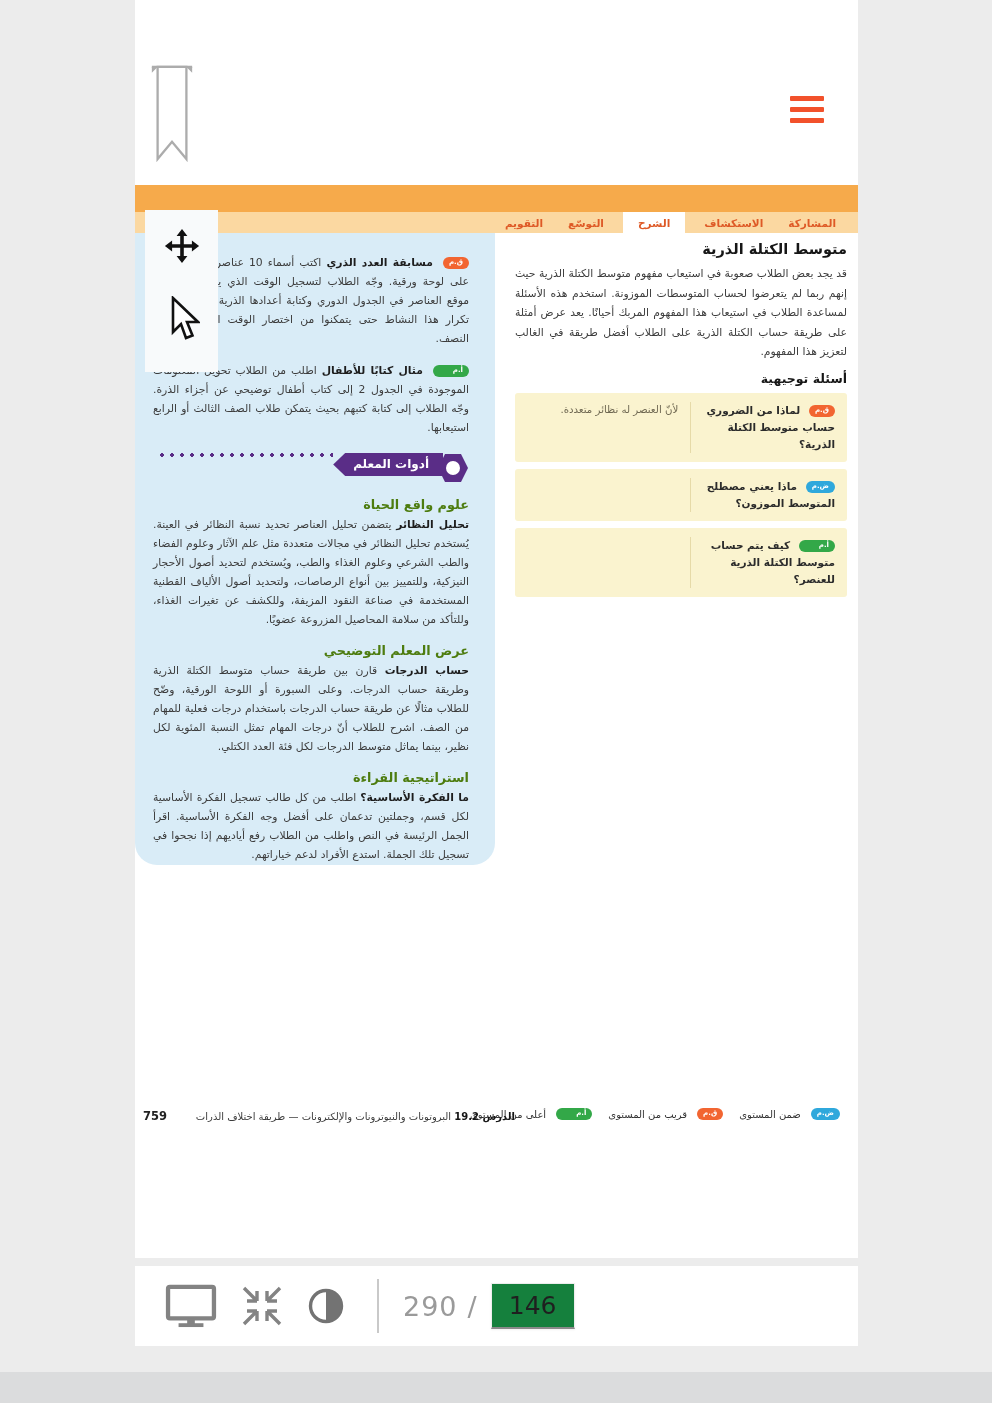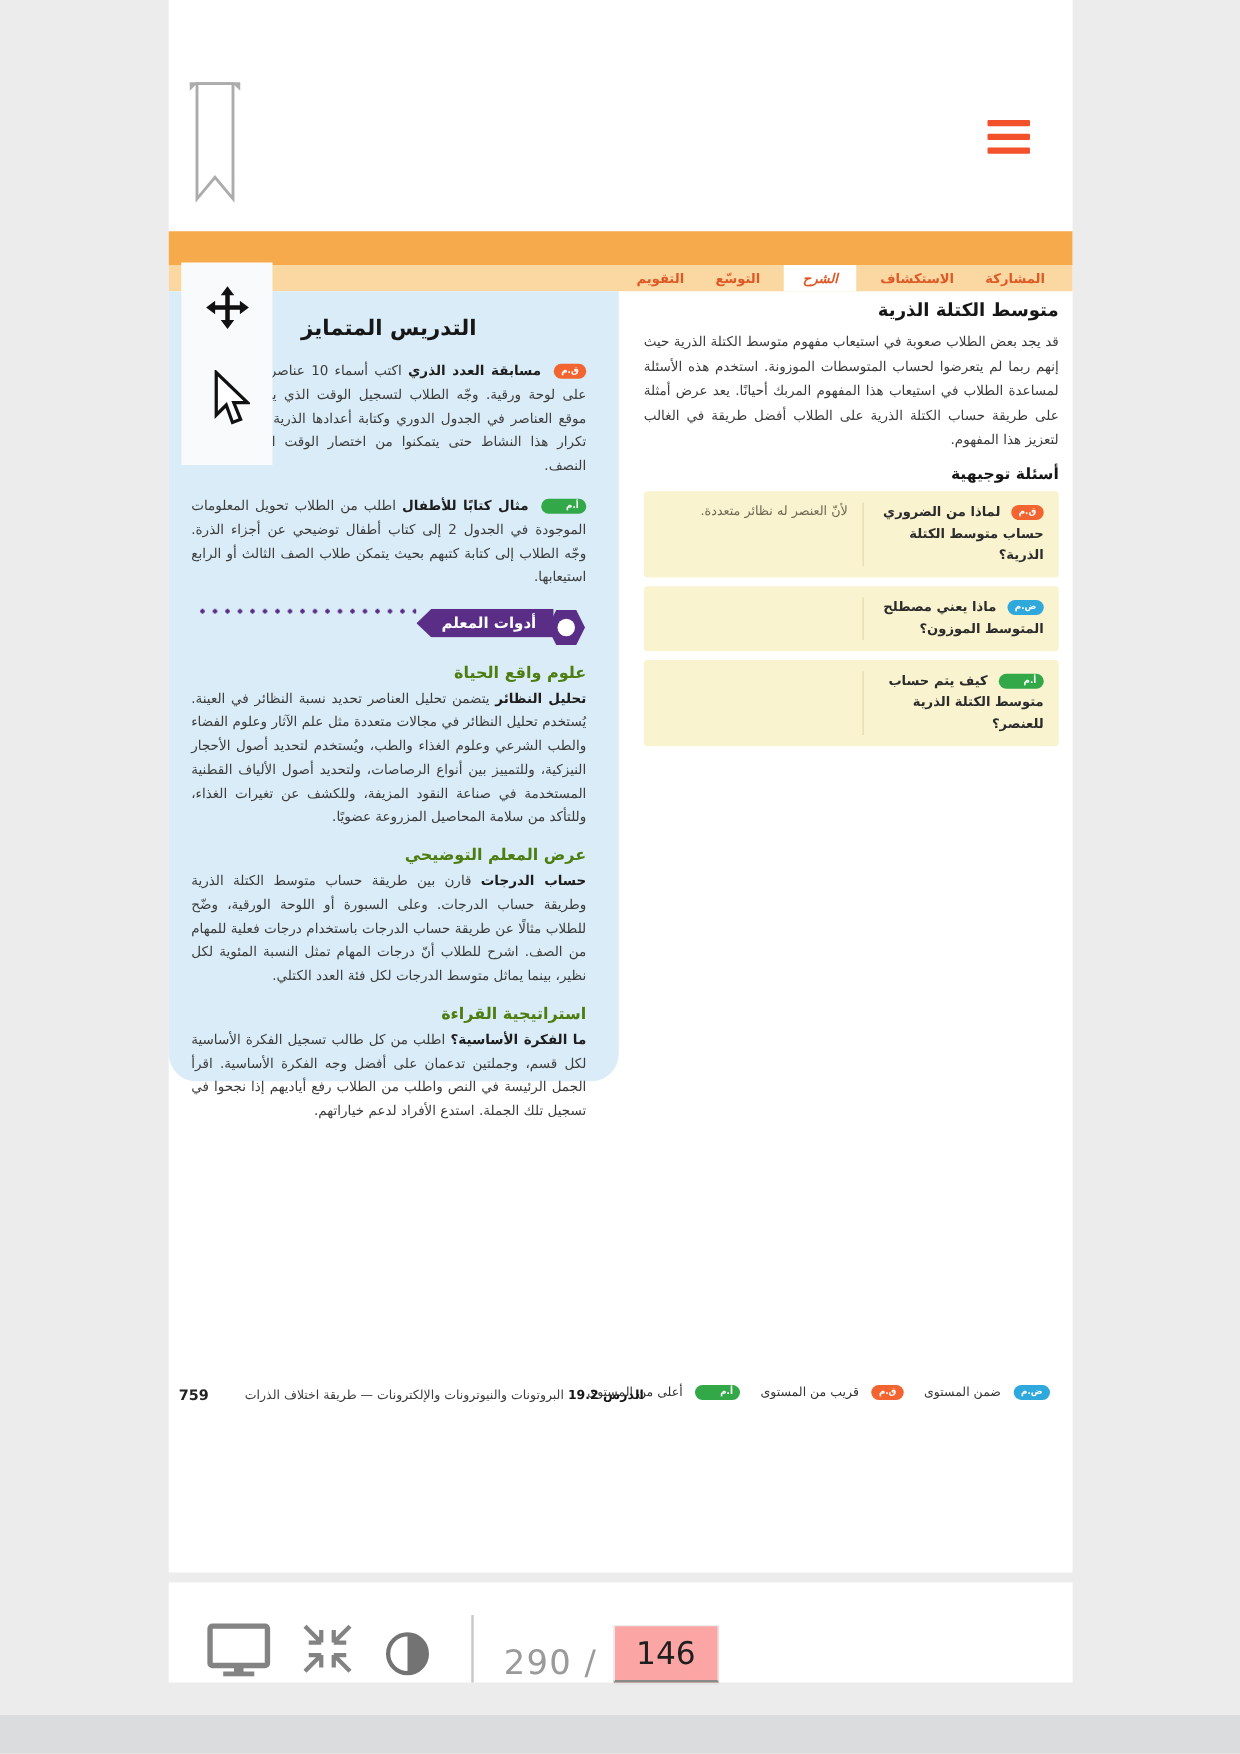--- a/index.html
+++ b/index.html
@@ -11,21 +11,21 @@
 
   
   .bookmark { position:absolute; left:13px; top:58px; width:48px; height:110px; }
   .hamburger { position:absolute; left:655px; top:96px; width:34px; height:27px; display:flex; flex-direction:column; justify-content:space-between; cursor:pointer; background:none; border:none; }
   .hamburger span { display:block; height:5px; border-radius:1px; background:#f2512b; }
 
   
   .band-top { position:absolute; left:0; top:185px; width:723px; height:27px; background:#f6aa4b; }
   .band-tabs { position:absolute; left:0; top:212px; width:723px; height:21px; background:#fbd8a1; direction:rtl; display:flex; align-items:stretch; gap:13px; padding-right:16px; }
   .tab { font-size:10.5px; font-weight:bold; color:#de5926; display:flex; align-items:center; padding:0 6px; cursor:pointer; }
-  .tab-active { background:#ffffff; padding:0 15px;font-style:italic; }
+  .tab-active { background:#ffffff; padding:0 15px; }
 
   
   .main-col { position:absolute; left:380px; top:241px; width:332px; direction:rtl; }
   .main-title { font-size:14.5px; font-weight:bold; color:#161616; margin-bottom:7px; }
   .main-intro { font-size:10.8px; line-height:19.5px; color:#3c3c3c; text-align:justify; }
   .questions-title { font-size:12.5px; font-weight:bold; color:#161616; margin-top:9px; margin-bottom:7px; }
   .qbox { background:#faf3cf; border-radius:3px; display:flex; margin-bottom:7px; padding:9px 12px; }
   .qbox .q-side { width:47%; padding-left:10px; border-left:1px solid #e6daa8; font-size:10.5px; font-weight:bold; color:#2b2b2b; line-height:17px; }
   .qbox .a-side { width:53%; padding-right:12px; font-size:10.2px; color:#6f6852; line-height:16.5px; text-align:justify; }
   .badge { display:inline-block; color:#fff; font-size:7px; font-weight:bold; border-radius:9px; padding:2px 6px 3px 6px; margin-left:5px; vertical-align:2px; line-height:1; }
@@ -50,26 +50,26 @@
   .tool-overlay .cursor-ic { position:absolute; left:23px; top:86px; }
 
   
   .legend { position:absolute; left:0; top:1108px; width:715px; direction:rtl; display:flex; gap:16px; padding-right:10px; font-size:10px; color:#333; align-items:center; }
   .legend .item { display:flex; align-items:center; gap:5px; }
   .lesson-line { position:absolute; left:50px; top:1111px; width:330px; direction:rtl; text-align:right; font-size:10px; color:#3c3c3c; }
   .lesson-line .lead { font-weight:bold; color:#161616; }
   .folio { position:absolute; left:8px; top:1109px; font-size:11.5px; font-weight:bold; color:#222; }
 
   
-  .toolbar { position:absolute; left:135px; top:1266px; width:723px; height:80px; background:#ffffff; display:flex; align-items:flex-end; padding-left:26px; }
+  .toolbar { position:absolute; left:135px; top:1266px; width:723px; height:80px; background:#ffffff; display:flex; align-items:center; padding-left:26px; }
   .tb-btn { background:none; border:none; cursor:pointer; display:flex; align-items:center; justify-content:center; margin-right:14px; padding:4px; }
   .tb-divider { width:2px; height:54px; background:#c9c9c9; margin:0 24px 0 14px; }
   .tb-count { font-size:27px; color:#9a9a9a; letter-spacing:1px; }
   .tb-slash { font-size:27px; color:#9a9a9a; margin:0 14px 0 10px; }
-  .page-input { width:84px; height:46px; border:1px solid #ededed; border-bottom:2px solid #8a8a8a; background:#fca5a5; text-align:center; font-size:25px; color:#1f1f1f; font-family:"DejaVu Sans", sans-serif; box-shadow:0 1px 2px rgba(0,0,0,0.06); }
+  .page-input { width:84px; height:46px; border:1px solid #ededed; border-bottom:2px solid #8a8a8a; background:#15803d; text-align:center; font-size:25px; color:#1f1f1f; font-family:"DejaVu Sans", sans-serif; box-shadow:0 1px 2px rgba(0,0,0,0.06); }
   .bottom-strip { position:absolute; left:0; top:1372px; width:992px; height:31px; background:#dbdcdd; }
 </style>
 </head>
 <body>
 
 <div class="canvas">
 
   <div class="page">
 
     <svg class="bookmark" viewBox="0 0 50 112">
@@ -87,21 +87,20 @@
     <div class="band-top"></div>
     <div class="band-tabs">
       <span class="tab">المشاركة</span>
       <span class="tab">الاستكشاف</span>
       <span class="tab tab-active">الشرح</span>
       <span class="tab">التوسّع</span>
       <span class="tab">التقويم</span>
     </div>
 
     <div class="panel">
-      <div class="panel-title">التدريس المتمايز</div>
 
       <p class="panel-para">
         <span class="badge badge-orange">ق.م</span>
         <span class="lead">مسابقة العدد الذري</span>
         <span>اكتب أسماء 10 عناصر على بطاقات على لوحة ورقية. وجّه الطلاب لتسجيل الوقت الذي يستغرقه تحديد موقع العناصر في الجدول الدوري وكتابة أعدادها الذرية. شجعهم على تكرار هذا النشاط حتى يتمكنوا من اختصار الوقت المستغرق إلى النصف.</span>
       </p>
 
       <p class="panel-para">
         <span class="badge badge-green">أ.م</span>
         <span class="lead">مثال كتابًا للأطفال</span>

